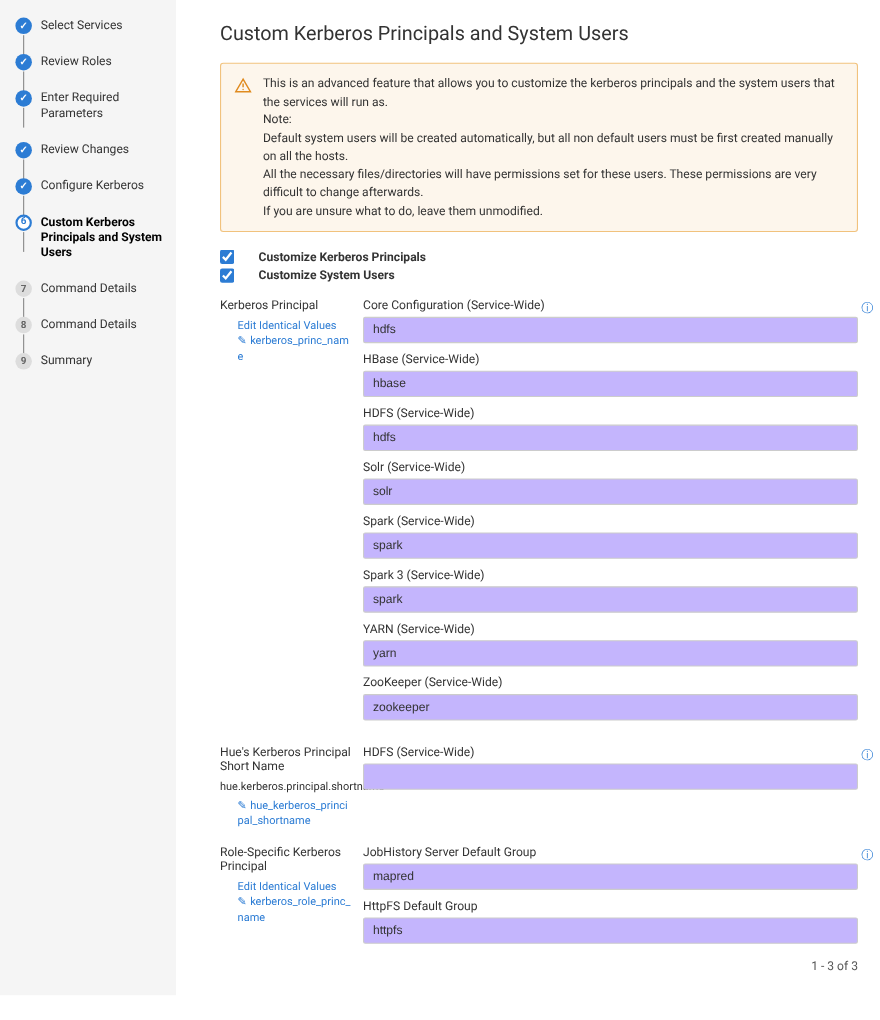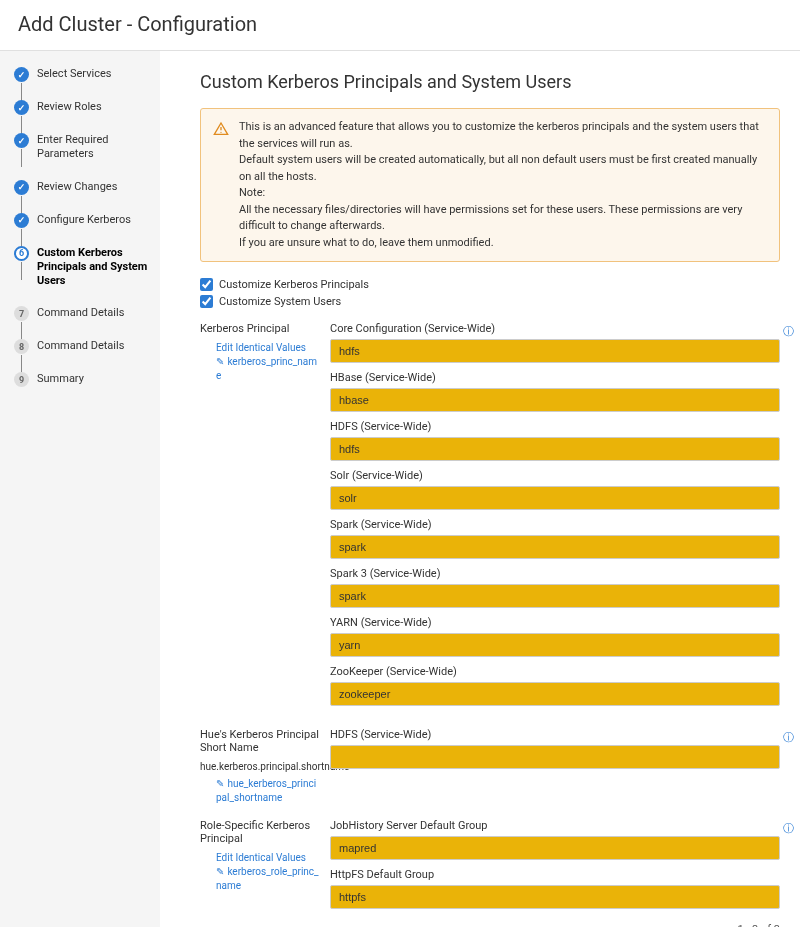--- a/index.html
+++ b/index.html
@@ -19,41 +19,38 @@
 .step-pending { background: #ddd; color: #666; font-size: 9px; }
 .step-label { font-size: 11px; color: #333; line-height: 1.3; }
 .step.current .step-label { font-weight: 700; color: #000; }
 .main { flex: 1; padding: 20px 20px 20px 40px; }
 .page-title { font-size: 18px; font-weight: 400; margin-bottom: 16px; color: #333; }
 .alert { border: 1px solid #f1c27d; background: #fdf6ec; border-radius: 3px; padding: 10px 12px; display: flex; margin-bottom: 16px; }
 .alert-icon { width: 16px; height: 16px; margin-right: 10px; flex-shrink: 0; margin-top: 2px; }
 .alert-text { font-size: 11px; color: #333; line-height: 1.5; }
 .check-row { display: flex; align-items: center; margin-bottom: 4px; }
 .check-row input { width: 13px; height: 13px; margin-right: 6px; accent-color: #2c7cd4; }
-.check-row label { font-size: 11px; font-weight: 400; color: #333; }
+.check-row label { font-size: 11px; font-weight: 700; color: #333; margin-left: 16px; }
 .config-section { display: flex; margin-top: 14px; }
 .config-left { width: 130px; padding-right: 10px; flex-shrink: 0; }
 .config-left .title { font-size: 11px; font-weight: 400; color: #333; margin-bottom: 6px; }
 .config-left .sub { font-size: 10px; color: #333; margin-bottom: 4px; line-height: 1.3; }
 .config-left a { font-size: 10px; color: #2c7cd4; text-decoration: none; display: block; line-height: 1.4; word-break: break-word; padding-left: 16px; }
 .config-left .link-icon { color: #2c7cd4; font-size: 10px; margin-right: 3px; }
 .config-right { flex: 1; position: relative; }
 .field-group { margin-bottom: 8px; }
 .field-label { font-size: 11px; color: #333; margin-bottom: 4px; }
-.field-input { width: 100%; border: 1px solid #ccc; border-radius: 2px; padding: 5px 8px; font-size: 11px; color: #333; background: #eab308; }
+.field-input { width: 100%; border: 1px solid #ccc; border-radius: 2px; padding: 5px 8px; font-size: 11px; color: #333; background: #c4b5fd; }
 .info-icon { position: absolute; right: -14px; top: 2px; color: #2c7cd4; font-size: 11px; }
 .pager { text-align: right; font-size: 11px; color: #555; margin-top: 6px; }
 </style>
 </head>
 <body>
 
 <div class="page">
-  <div class="header">
-    <h1>Add Cluster - Configuration</h1>
-  </div>
   <div class="body">
     <div class="sidebar" id="sidebar">
         <div class="step">
           <div class="step-icon step-done"></div>
           <div class="step-label">Select Services</div>
         </div>
         <div class="step">
           <div class="step-icon step-done"></div>
           <div class="step-label">Review Roles</div>
         </div>
@@ -92,22 +89,22 @@
       <div class="alert">
         <span class="alert-icon">
           <svg viewBox="0 0 24 24" width="16" height="16">
               <path fill="none" stroke="#e08b1f" stroke-width="2" d="M12 3 L22 20 L2 20 Z"></path>
               <line x1="12" y1="9" x2="12" y2="14" stroke="#e08b1f" stroke-width="2"></line>
               <circle cx="12" cy="17" r="1" fill="#e08b1f"></circle>
             </svg>
         </span>
         <div class="alert-text">
           <div>This is an advanced feature that allows you to customize the kerberos principals and the system users that the services will run as.</div>
+          <div>Note:</div>
           <div>Default system users will be created automatically, but all non default users must be first created manually on all the hosts.</div>
-          <div>Note:</div>
           <div>All the necessary files/directories will have permissions set for these users. These permissions are very difficult to change afterwards.</div>
           <div>If you are unsure what to do, leave them unmodified.</div>
         </div>
       </div>
 
       <div class="check-row">
         <input type="checkbox" checked="" style="">
         <label>Customize Kerberos Principals</label>
       </div>
       <div class="check-row">

